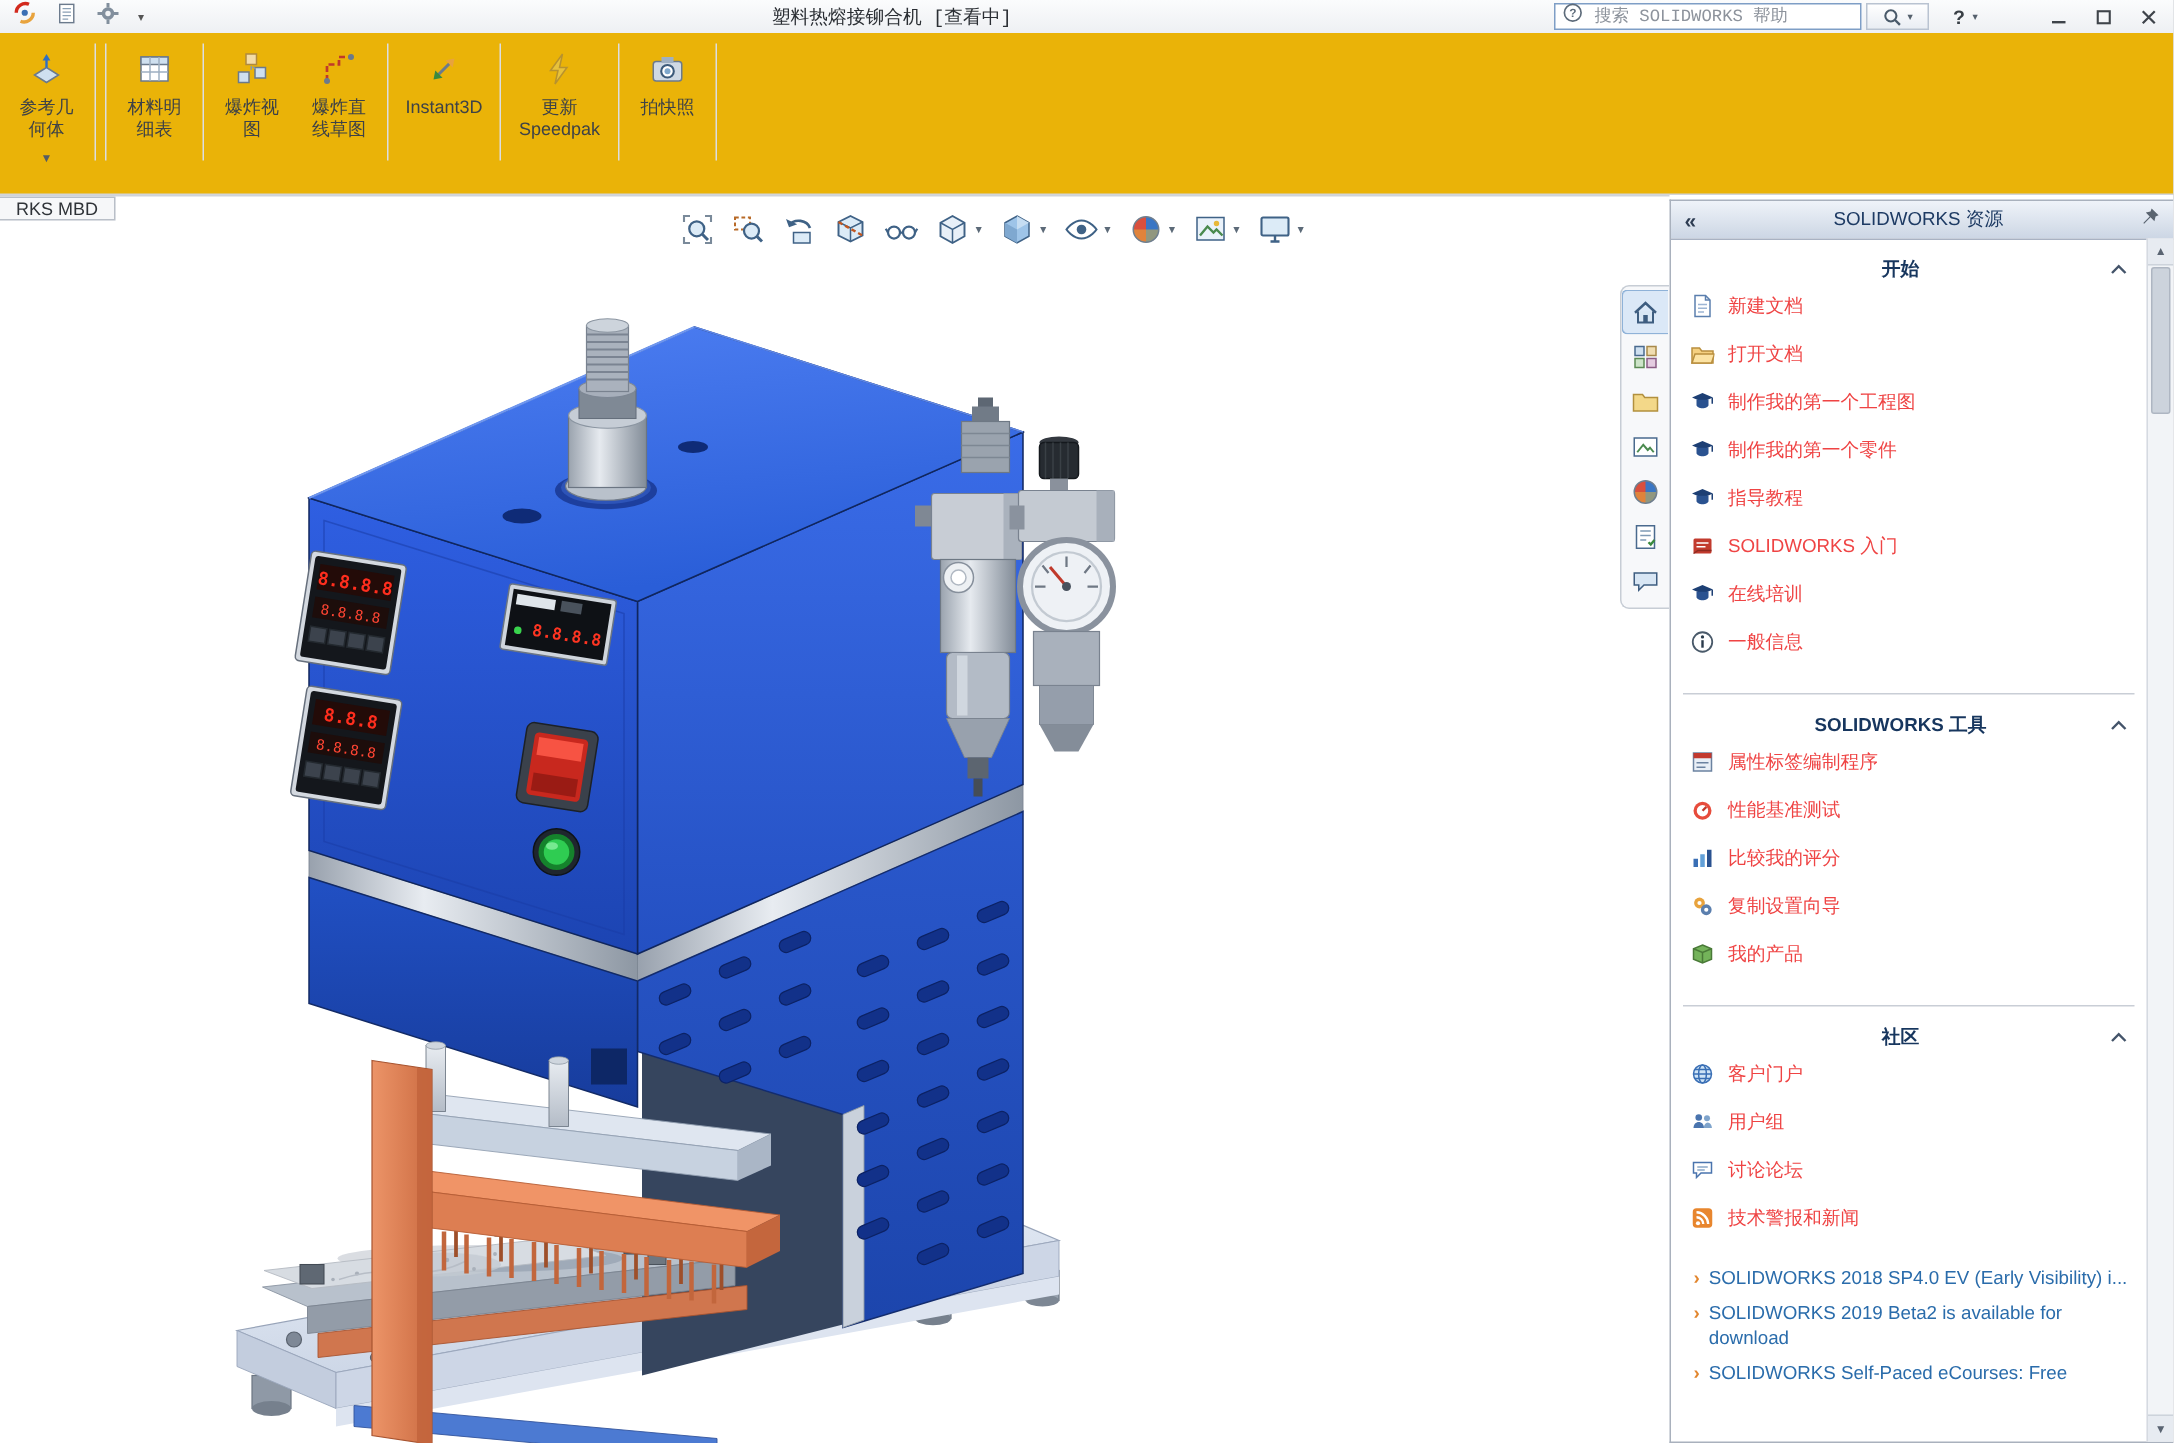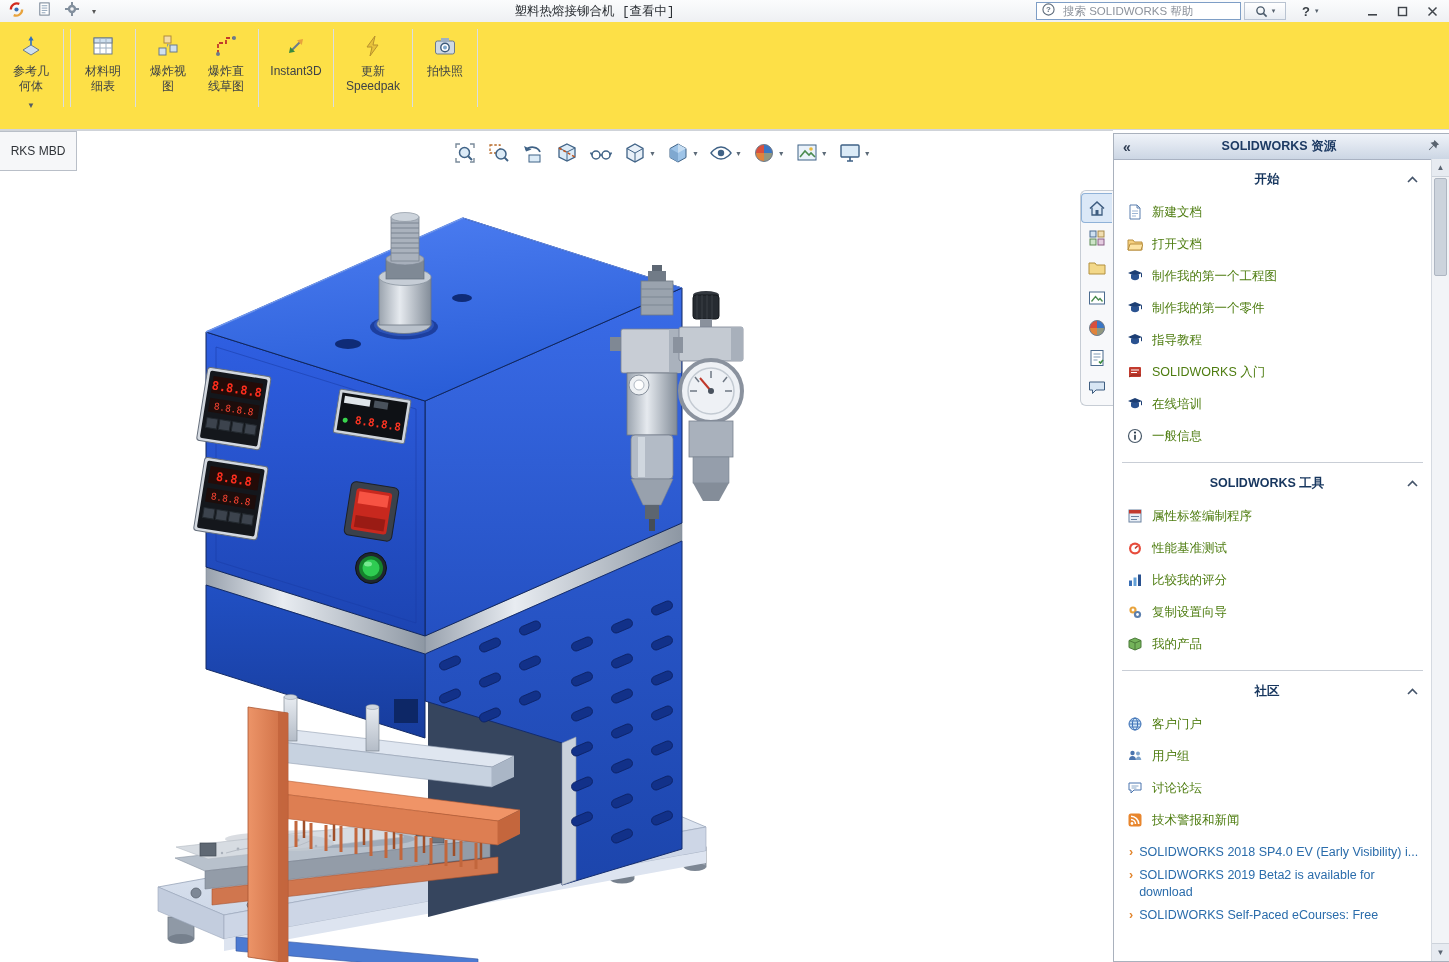--- a/index.html
+++ b/index.html
@@ -10,48 +10,48 @@
   
   .titlebar{position:absolute;top:0;left:0;right:0;height:22px;
     background:linear-gradient(#fbfcfd,#eef0f3);border-bottom:1px solid #d9dce1;}
   .tb-icons{position:absolute;left:8px;top:0;height:22px;display:flex;align-items:center;gap:12px;}
   .tb-icons .caret{font-size:8px;color:#555;}
   .tb-title{position:absolute;left:300px;right:560px;top:0;height:22px;display:flex;align-items:center;
     justify-content:center;font-size:12.5px;color:#2b2f34;white-space:nowrap;font-family:Liberation Mono, monospace;}
   .searchbox{position:absolute;left:1036px;top:2px;width:205px;height:18px;border:1px solid #7e9ec6;
     background:#fff;display:flex;align-items:center;gap:6px;padding:0 5px;box-sizing:border-box;}
   .searchbox input{border:none;outline:none;flex:1;font-size:11.5px;color:#333;background:transparent;
-    font-family:Liberation Sans, sans-serif;}
+    font-family:Liberation Mono, monospace;}
   .searchbox input::placeholder{color:#8d939c;}
   .search-go{position:absolute;left:1244px;top:2px;width:42px;height:18px;box-sizing:border-box;
     border:1px solid #b9c3d1;background:linear-gradient(#ffffff,#e9edf3);display:flex;
     align-items:center;justify-content:center;gap:4px;cursor:pointer;}
   .search-go .caret{font-size:7px;color:#55606c;}
   .tb-help{position:absolute;left:1302px;top:0;height:22px;display:flex;align-items:center;gap:5px;
     font-size:13px;color:#3a4046;font-weight:bold;cursor:pointer;}
   .tb-help .caret{font-size:7px;color:#55606c;font-weight:normal;}
   .win-controls{position:absolute;right:2px;top:0;height:22px;display:flex;}
   .wc{width:30px;height:22px;display:flex;align-items:center;justify-content:center;cursor:pointer;}
 
   
-  .ribbon{position:absolute;top:22px;left:0;right:0;height:108px;background:#fde047;
+  .ribbon{position:absolute;top:22px;left:0;right:0;height:108px;background:#eab308;
     border-bottom:1px solid #d2d5da;display:flex;align-items:stretch;padding:1px 2px 16px;box-sizing:border-box;}
   .rb-btn{min-width:52px;display:flex;flex-direction:column;align-items:center;padding:11px 3px 0;
     font-size:12px;line-height:15px;color:#3e4247;text-align:center;cursor:pointer;border-radius:2px;}
   .rb-icon{width:24px;height:24px;margin-bottom:6px;}
   .rb-label{white-space:pre-line;}
   .rb-caret{font-size:8px;color:#565c63;margin-top:4px;}
   .rb-sep{width:1px;background:#dbdee2;margin:6px 3px;}
 
   
   .workarea{position:absolute;top:130px;left:0;right:0;bottom:0;}
   .viewport{position:absolute;left:0;top:0;width:1113px;height:832px;background:#fff;
     border-top:1px solid #cfd3d9;box-sizing:border-box;}
   .model{position:absolute;left:0;top:0;}
-  .cmd-tab{position:absolute;left:-1px;top:0;width:78px;height:40px;background:#f6f7f9;
+  .cmd-tab{position:absolute;left:-1px;top:0;width:78px;height:16px;background:#f6f7f9;
     border:1px solid #b9bfc8;box-sizing:border-box;font-size:12px;color:#2f3338;
     display:flex;align-items:center;justify-content:center;cursor:pointer;}
 
   .headsup{position:absolute;left:452px;top:7px;height:30px;display:flex;align-items:center;gap:8px;}
   .hu{display:flex;align-items:center;gap:2px;cursor:pointer;padding:1px;}
   .hu .hcaret{font-size:7px;color:#5c6a78;}
 
   
   .paneltabs{position:absolute;left:1080px;top:60px;width:33px;background:#f7f8fa;
     border:1px solid #c7cdd5;border-right:none;border-radius:6px 0 0 6px;padding:2px 0;box-sizing:border-box;}
@@ -59,27 +59,27 @@
     box-sizing:border-box;cursor:pointer;}
   .pt-cell.sel{background:#dbe8f7;border:1px solid #8fb2d8;border-right:none;border-radius:4px 0 0 4px;}
 
   
   .taskpane{position:absolute;left:1113px;top:3px;right:0;bottom:0;background:#fff;
     border:1px solid #a9b1bd;border-right:none;box-sizing:border-box;}
   .tp-header{position:absolute;top:0;left:0;right:0;height:25px;
     background:linear-gradient(#eff3f9,#ccd6e4);border-bottom:1px solid #a9b2c2;
     display:flex;align-items:center;}
   .tp-collapse{margin-left:9px;font-size:14px;font-weight:bold;color:#2e3c52;cursor:pointer;}
-  .tp-title{flex:1;text-align:center;font-size:12.5px;font-weight:bold;color:#1d3a63;}
+  .tp-title{flex:1;text-align:center;font-size:12.5px;font-weight:normal;color:#1d3a63;}
   .tp-pin{margin-right:9px;cursor:pointer;}
   .tp-body{position:absolute;top:25px;left:0;right:18px;bottom:0;overflow:hidden;font-size:12.5px;}
   .tp-sec-h{display:flex;align-items:center;padding:12px 13px 8px;font-weight:bold;color:#17365e;}
   .tp-sec-h .sec-title{flex:1;text-align:center;}
   .tp-divider{border-top:1px solid #c9ced6;margin:10px 8px 0;}
-  .tp-item{display:flex;align-items:center;gap:9px;height:32px;padding:0 13px;cursor:pointer;color:#4d7c0f;}
+  .tp-item{display:flex;align-items:flex-start;gap:9px;height:32px;padding:0 13px;cursor:pointer;color:#ef4444;}
   .tp-item svg{flex:none;}
   .tp-news{padding:8px 8px 0 15px;}
   .news-item{display:flex;gap:6px;color:#2a6cab;line-height:17px;margin-bottom:6px;cursor:pointer;}
   .news-bullet{color:#e2862e;font-weight:bold;line-height:17px;}
   .tp-scroll{position:absolute;top:25px;right:0;width:18px;bottom:0;background:#f2f4f7;
     border-left:1px solid #d5dae1;box-sizing:border-box;}
   .sc-btn{height:17px;display:flex;align-items:center;justify-content:center;font-size:8px;color:#5a6472;
     background:#e7ebf1;border-bottom:1px solid #cdd3db;cursor:pointer;}
   .sc-btn.down{position:absolute;bottom:0;left:0;right:0;border-top:1px solid #cdd3db;border-bottom:none;}
   .sc-thumb{position:absolute;top:19px;left:2px;right:2px;height:96px;background:#ccd3dc;

